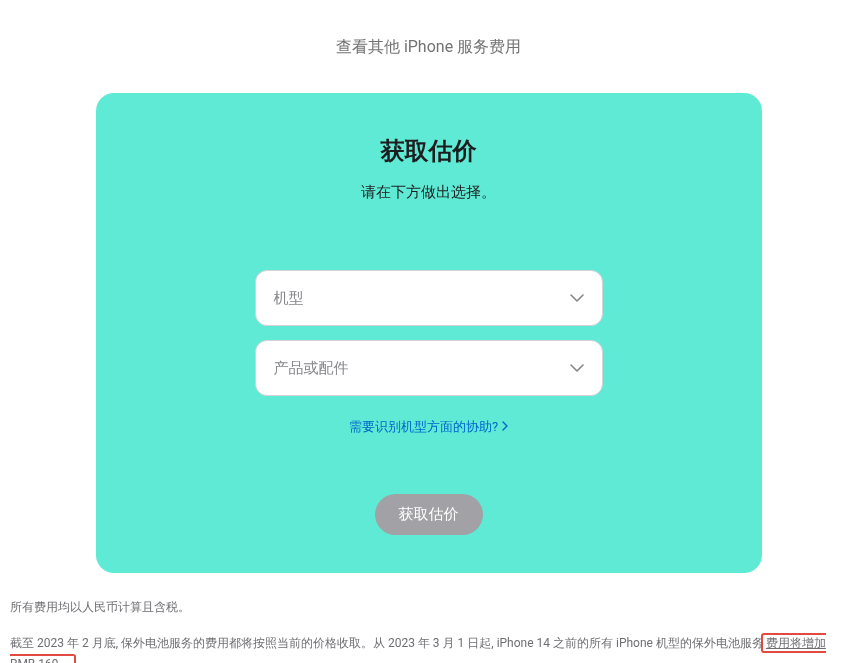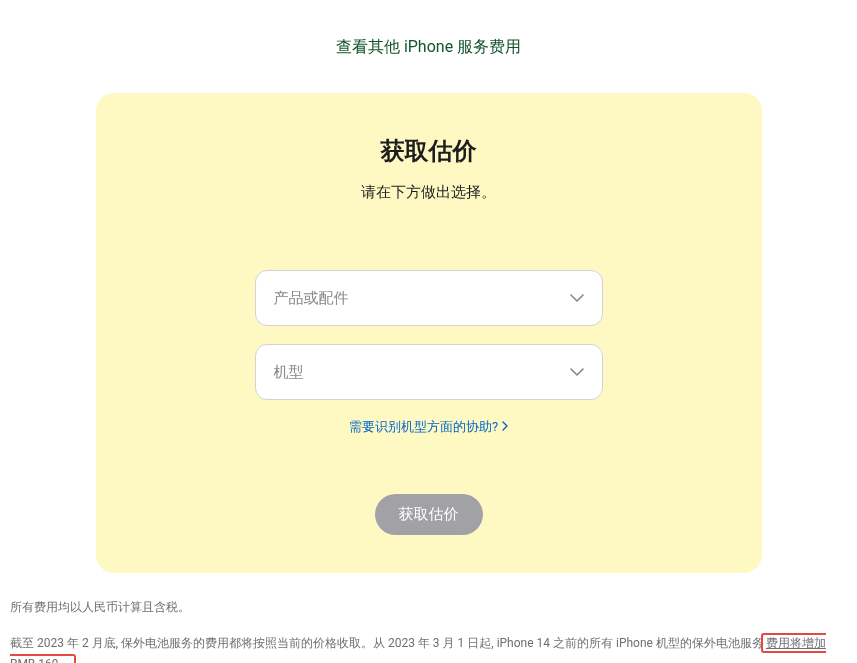--- a/index.html
+++ b/index.html
@@ -15,28 +15,28 @@
       overflow: hidden;
       position: relative;
     }
     .top-link {
       text-align: center;
       padding-top: 37px;
       font-size: 16px;
       color: #0066cc;
     }
     .top-link a {
-      color: #14532d;
+      color: #737373;
       text-decoration: none;
       cursor: pointer;
     }
     .card {
       width: 666px;
       margin: 35px auto 0;
-      background: #fef9c3;
+      background: #5eead4;
       border-radius: 18px;
       padding: 42px 20px 38px;
       text-align: center;
     }
     .card-title {
       font-size: 24px;
       font-weight: 600;
       color: #1d1d1f;
       margin-bottom: 16px;
     }
@@ -120,31 +120,31 @@
 <body>
 
 <div class="top-link">
   <a>查看其他 iPhone 服务费用</a>
 </div>
 
 <div class="card">
   <div class="card-title">获取估价</div>
   <div class="card-subtitle">请在下方做出选择。</div>
 
-  <div class="select-box">
-    <span class="select-placeholder">产品或配件</span>
+  <div class="select-box second">
+    <span class="select-placeholder">机型</span>
     <span class="chevron">
       <svg width="14" height="8" viewBox="0 0 14 8">
           <path d="M1 1 L7 7 L13 1" stroke="#86868b" stroke-width="1.6" fill="none" stroke-linecap="round" stroke-linejoin="round"></path>
         </svg>
     </span>
   </div>
 
-  <div class="select-box second">
-    <span class="select-placeholder">机型</span>
+  <div class="select-box">
+    <span class="select-placeholder">产品或配件</span>
     <span class="chevron">
       <svg width="14" height="8" viewBox="0 0 14 8">
           <path d="M1 1 L7 7 L13 1" stroke="#86868b" stroke-width="1.6" fill="none" stroke-linecap="round" stroke-linejoin="round"></path>
         </svg>
     </span>
   </div>
 
   <a class="help-link">
     <span>需要识别机型方面的协助?</span>
     <span class="help-chevron">

